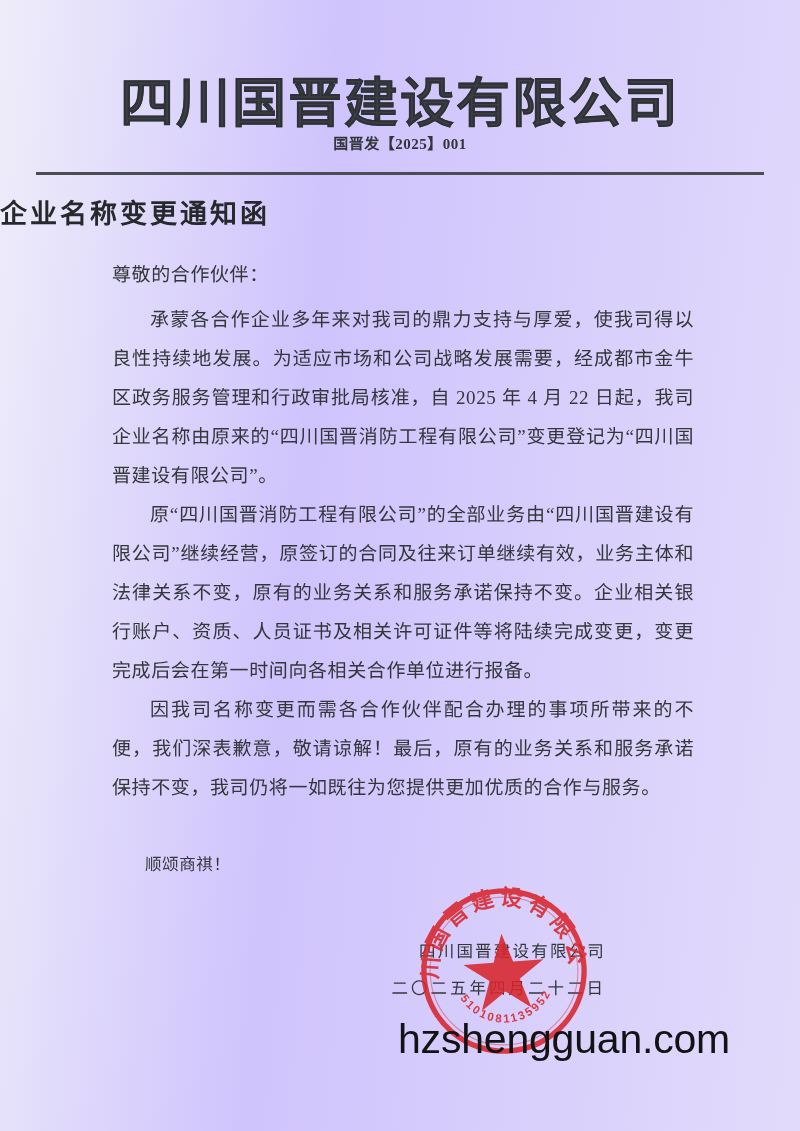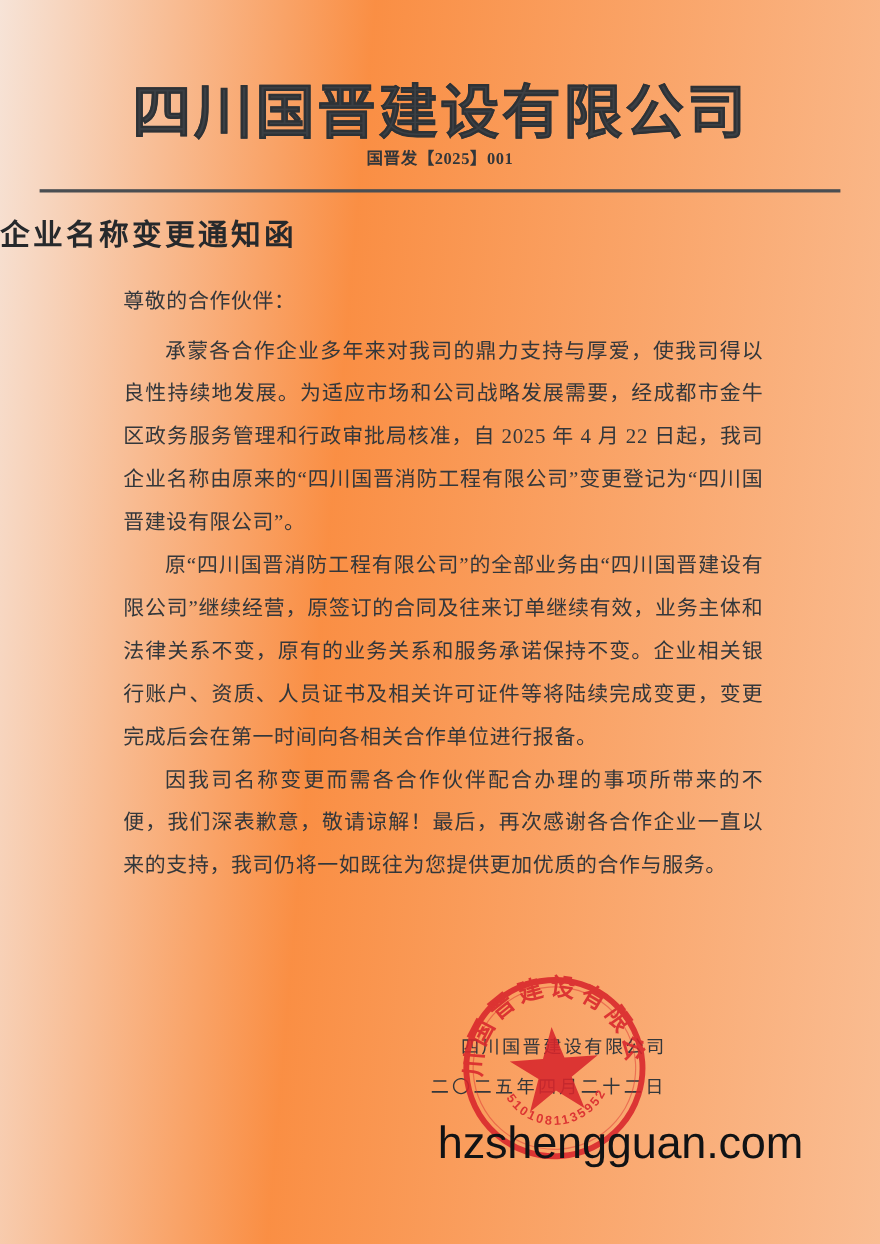--- a/index.html
+++ b/index.html
@@ -10,21 +10,21 @@
   }
   body {
     font-family: "Liberation Serif", "DejaVu Serif", serif;
   }
 
   .page {
     position: relative;
     width: 800px;
     height: 1131px;
     margin: 0 auto;
-    background: #f97316;
+    background: #c4b5fd;
     overflow: hidden;
   }
 
   
   .page::before {
     content: "";
     position: absolute;
     inset: 0;
     background:
       linear-gradient(95deg, rgba(246,247,249,0.85) 0%, rgba(253,253,252,0.2) 38%, rgba(250,250,249,0.55) 100%);
@@ -183,23 +183,24 @@
     </div>
 
     <div class="head-rule"></div>
 
     <div class="doc-title">企业名称变更通知函</div>
 
     <div class="body-block">
       <p class="salutation">尊敬的合作伙伴：</p>
       <p class="para">承蒙各合作企业多年来对我司的鼎力支持与厚爱，使我司得以良性持续地发展。为适应市场和公司战略发展需要，经成都市金牛区政务服务管理和行政审批局核准，自 2025 年 4 月 22 日起，我司企业名称由原来的“四川国晋消防工程有限公司”变更登记为“四川国晋建设有限公司”。</p>
       <p class="para">原“四川国晋消防工程有限公司”的全部业务由“四川国晋建设有限公司”继续经营，原签订的合同及往来订单继续有效，业务主体和法律关系不变，原有的业务关系和服务承诺保持不变。企业相关银行账户、资质、人员证书及相关许可证件等将陆续完成变更，变更完成后会在第一时间向各相关合作单位进行报备。</p>
-      <p class="para">因我司名称变更而需各合作伙伴配合办理的事项所带来的不便，我们深表歉意，敬请谅解！最后，再次感谢各合作企业一直以来的支持，我司仍将一如既往为您提供更加优质的合作与服务。</p>
-    </div>
-
+      <p class="para">因我司名称变更而需各合作伙伴配合办理的事项所带来的不便，我们深表歉意，敬请谅解！最后，原有的业务关系和服务承诺保持不变，我司仍将一如既往为您提供更加优质的合作与服务。</p>
+    </div>
+
+    <div class="closing">顺颂商祺！</div>
 
     <div class="signature">
       <div class="sign-company">四川国晋建设有限公司</div>
       <div class="sign-date">二〇二五年四月二十二日</div>
     </div>
 
     <div class="seal">
       <svg viewBox="0 0 200 200" xmlns="http://www.w3.org/2000/svg">
         <defs>
           <path id="sealArc" d="M 100,100 m -74,0 a 74,74 0 1,1 148,0" fill="none"></path>

